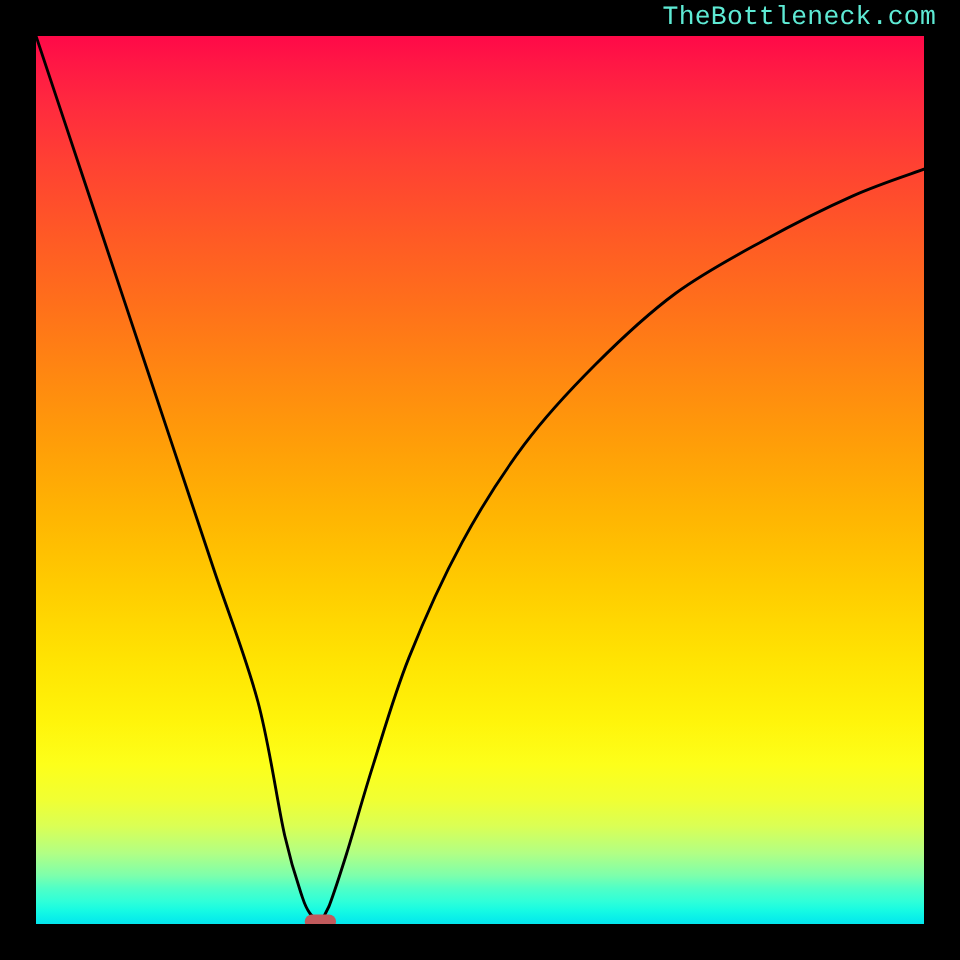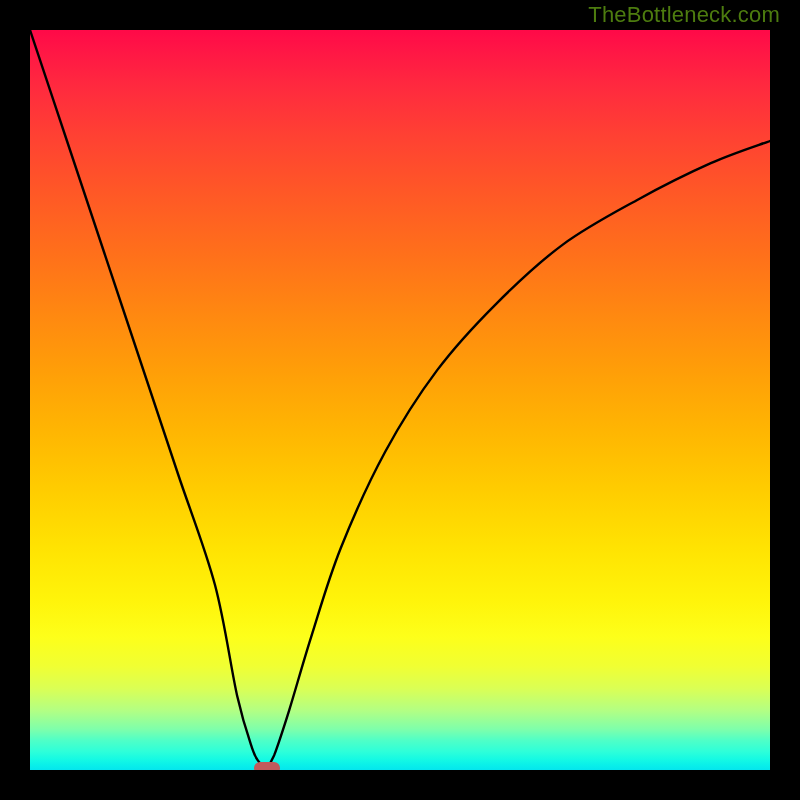--- a/index.html
+++ b/index.html
@@ -14,27 +14,27 @@
   .outer {
     position: relative;
     width: 800px;
     height: 800px;
     background: #000000;
   }
   .watermark {
     position: absolute;
     top: 2px;
     right: 20px;
-    color: #4d7c0f;
+    color: #5eead4;
     font-size: 22px;
     font-weight: 500;
     letter-spacing: 0.2px;
     user-select: none;
     z-index: 5;
-    font-family: Liberation Sans, sans-serif;
+    font-family: Liberation Mono, monospace;
   }
   .plot {
     position: absolute;
     left: 30px;
     top: 30px;
     width: 740px;
     height: 740px;
     overflow: hidden;
   }
   .gradient {

